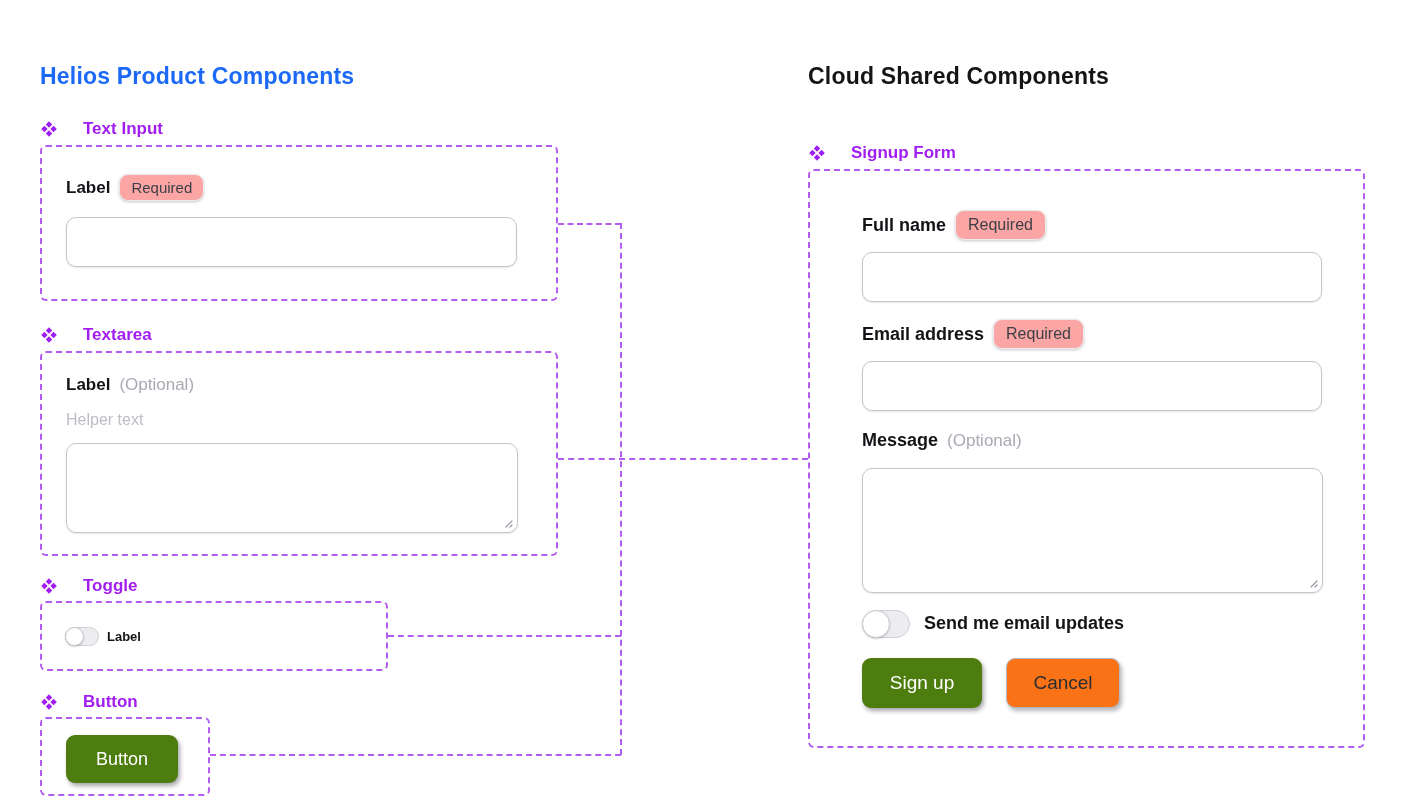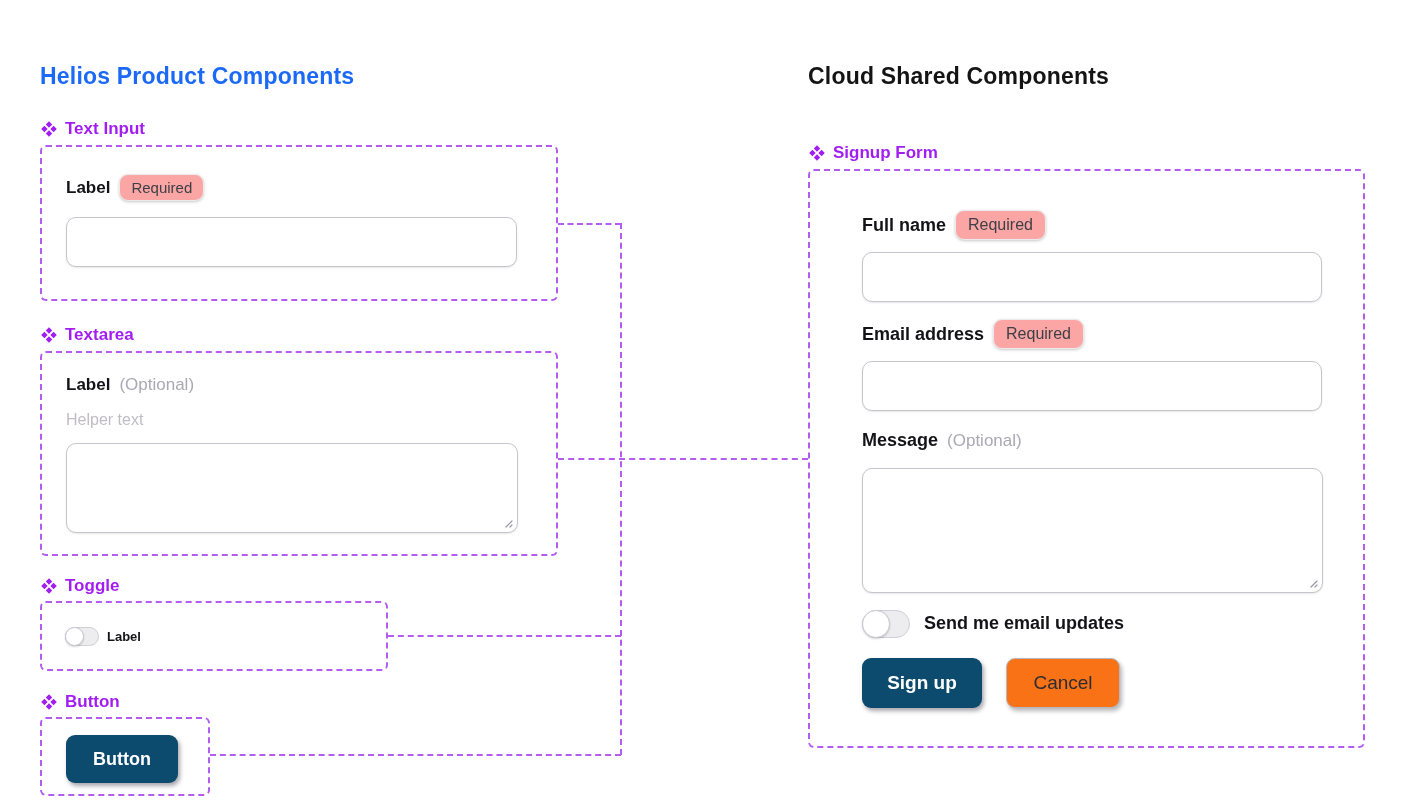--- a/index.html
+++ b/index.html
@@ -11,21 +11,21 @@
     background: #ffffff;
     font-family: "Liberation Sans", sans-serif;
     overflow: hidden;
     margin-top: 31px;
   }
   .h1 { position: absolute; font-size: 23px; font-weight: 800; letter-spacing: .2px; }
   .h1.blue { color: #1b69f6; }
   .h1.dark { color: #141414; }
 
   .sec {
-    position: absolute; display: flex; align-items: center; gap: 7px;
+    position: absolute; display: flex; align-items: center; gap: 25px;
     color: #a21df2; font-size: 17px; font-weight: 800;
   }
   .cicon { width: 18px; height: 18px; flex: 0 0 auto; }
 
   .dbox {
     position: absolute;
     border: 2px dashed #b45bf0;
     border-radius: 6px;
   }
 
@@ -72,21 +72,21 @@
     background: #ffffff; border: 1.5px solid #c8c9d0; border-radius: 50%;
     box-shadow: 0 1px 2px rgba(0,0,0,.18);
   }
   .tlabel { position: absolute; font-weight: 700; color: #141418; white-space: nowrap; }
 
   .btn {
     position: absolute; display: flex; align-items: center; justify-content: center;
     border-radius: 9px; font-family: inherit; cursor: pointer; white-space: nowrap;
   }
   .btn.blue {
-    background: #0c4a6e; color: #ffffff; border: none; font-weight: 700;
+    background: #4d7c0f; color: #ffffff; border: none; font-weight: 400;
     box-shadow: 2px 3px 4px rgba(95,95,105,.55);
   }
   .btn.white {
     background: #f97316; color: #2b2d33; border: 1.5px solid #b7b8c0; font-weight: 500;
     box-shadow: 2px 3px 4px rgba(95,95,105,.45);
   }
 </style>
 </head>
 <body>
 

